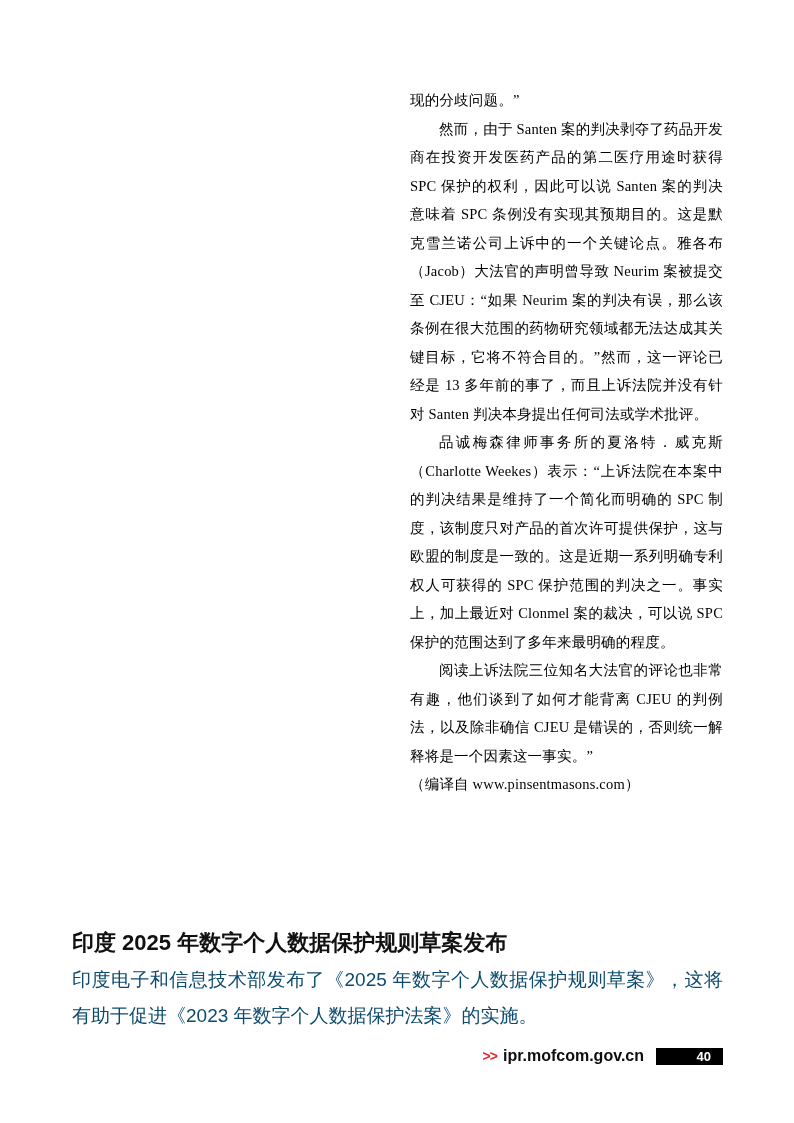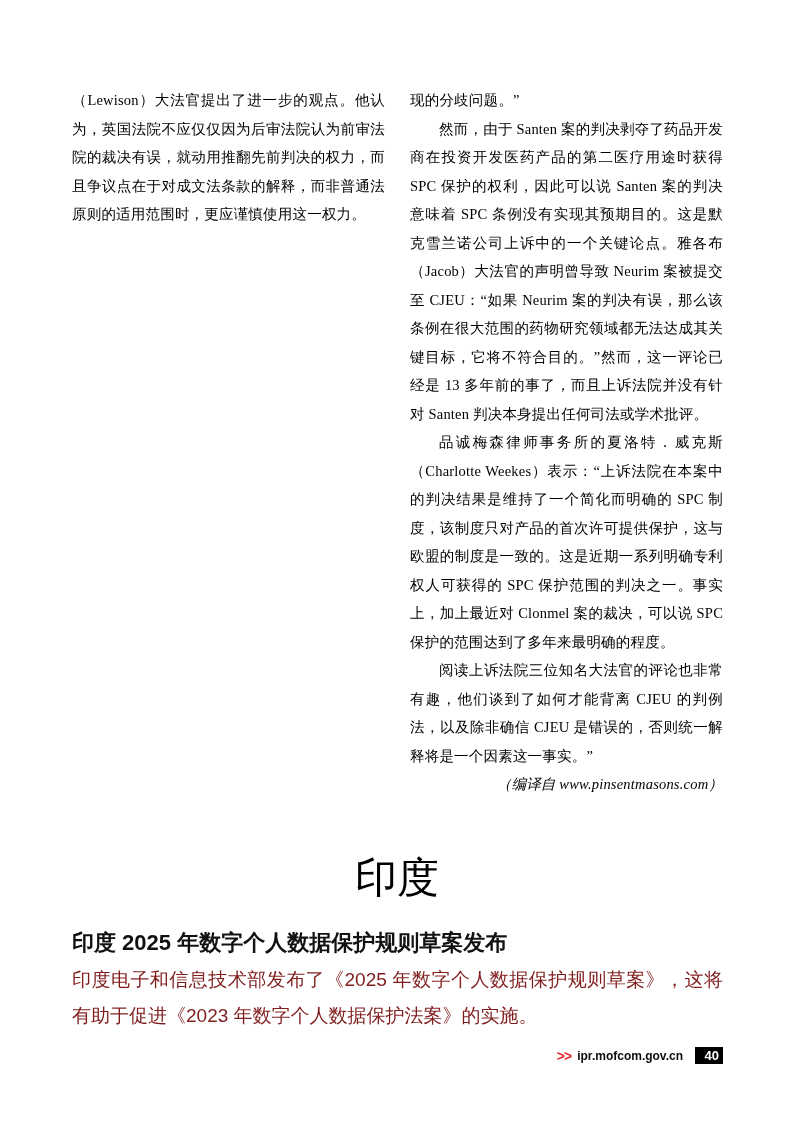--- a/index.html
+++ b/index.html
@@ -12,73 +12,71 @@
     position:absolute; top:86px; left:72px; width:651px;
     display:flex; gap:25px;
   }
   .col { width:313px; }
   .col p {
     margin:0; font-size:14.5px; line-height:28.5px;
     text-align:justify; text-justify:inter-ideograph;
     letter-spacing:0.2px;
   }
   .col p.indent { text-indent:2em; }
-  .col p.attribution { text-align:right; text-indent:0;font-style:italic; }
+  .col p.attribution { text-align:left; text-indent:0; }
   .india-heading {
     position:absolute; top:850px; left:0; width:794px;
     text-align:center; font-family:"Liberation Sans","DejaVu Sans",sans-serif;
     font-size:42px; font-weight:500; line-height:56px;
   }
   .article-title {
     position:absolute; top:928px; left:72px; width:651px;
     font-family:"Liberation Sans","DejaVu Sans",sans-serif;
     font-size:22px; font-weight:bold; line-height:30px; color:#111;
   }
   .article-lead {
     position:absolute; top:962px; left:72px; width:651px;
     font-family:"Liberation Sans","DejaVu Sans",sans-serif;
-    font-size:19px; line-height:36px; color:#7f1d1d;
+    font-size:19px; line-height:36px; color:#0c4a6e;
     text-align:justify; text-justify:inter-ideograph;
   }
   .footer {
     position:absolute; top:1047px; right:71px;
     display:flex; align-items:center;
     font-family:"Liberation Sans","DejaVu Sans",sans-serif;
     font-weight:bold;
   }
   .footer .chevrons {
     color:#e8242b; font-size:14px; letter-spacing:-1px; margin-right:6px;
     transform:scaleY(1.05);
   }
-  .footer .site { font-size:12px; color:#0d0d0d; margin-right:12px; }
+  .footer .site { font-size:16px; color:#0d0d0d; margin-right:12px; }
   .footer .page-box {
-    width:28px; height:17px; background:#000000; color:#ffffff;
+    width:67px; height:17px; background:#000000; color:#ffffff;
     display:flex; align-items:center; justify-content:flex-end;
-    padding-right:4px; box-sizing:border-box; font-size:13px;
+    padding-right:12px; box-sizing:border-box; font-size:13px;
   }
 </style>
 </head>
 <body>
 
 <div class="page">
 
   <div class="columns">
     <div class="col">
-      <p>（Lewison）大法官提出了进一步的观点。他认为，英国法院不应仅仅因为后审法院认为前审法院的裁决有误，就动用推翻先前判决的权力，而且争议点在于对成文法条款的解释，而非普通法原则的适用范围时，更应谨慎使用这一权力。</p>
     </div>
     <div class="col">
       <p>现的分歧问题。”</p>
       <p class="indent">然而，由于 Santen 案的判决剥夺了药品开发商在投资开发医药产品的第二医疗用途时获得 SPC 保护的权利，因此可以说 Santen 案的判决意味着 SPC 条例没有实现其预期目的。这是默克雪兰诺公司上诉中的一个关键论点。雅各布（Jacob）大法官的声明曾导致 Neurim 案被提交至 CJEU：“如果 Neurim 案的判决有误，那么该条例在很大范围的药物研究领域都无法达成其关键目标，它将不符合目的。”然而，这一评论已经是 13 多年前的事了，而且上诉法院并没有针对 Santen 判决本身提出任何司法或学术批评。</p>
       <p class="indent">品诚梅森律师事务所的夏洛特．威克斯（Charlotte Weekes）表示：“上诉法院在本案中的判决结果是维持了一个简化而明确的 SPC 制度，该制度只对产品的首次许可提供保护，这与欧盟的制度是一致的。这是近期一系列明确专利权人可获得的 SPC 保护范围的判决之一。事实上，加上最近对 Clonmel 案的裁决，可以说 SPC 保护的范围达到了多年来最明确的程度。</p>
       <p class="indent">阅读上诉法院三位知名大法官的评论也非常有趣，他们谈到了如何才能背离 CJEU 的判例法，以及除非确信 CJEU 是错误的，否则统一解释将是一个因素这一事实。”</p>
       <p class="attribution">（编译自 www.pinsentmasons.com）</p>
     </div>
   </div>
 
-  <div class="india-heading">印度</div>
 
   <div class="article-title">印度 2025 年数字个人数据保护规则草案发布</div>
 
   <div class="article-lead">印度电子和信息技术部发布了《2025 年数字个人数据保护规则草案》，这将有助于促进《2023 年数字个人数据保护法案》的实施。</div>
 
   <div class="footer">
     <span class="chevrons">&gt;&gt;</span>
     <span class="site">ipr.mofcom.gov.cn</span>
     <span class="page-box">40</span>
   </div>

